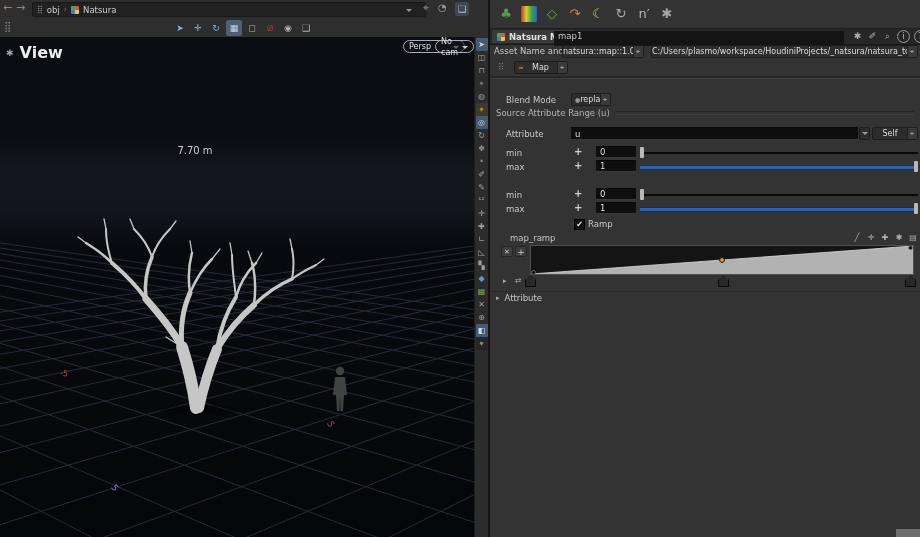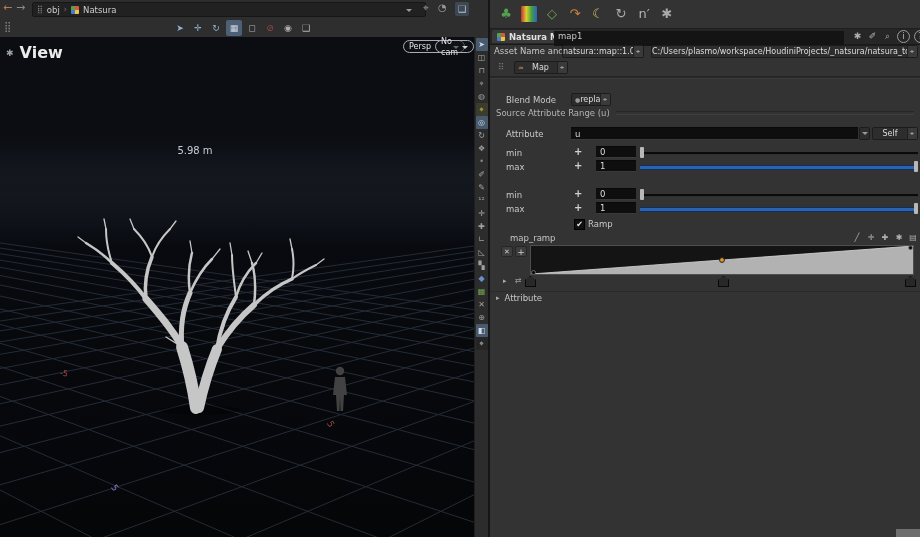--- a/index.html
+++ b/index.html
@@ -249,21 +249,21 @@
       <span id="view-title">View</span>
     </div>
     <div class="abs pill" style="left:403px;gap:22px;">
       <span>Persp</span>
         <span class="caret"></span>
     </div>
     <div class="abs pill" style="left:435px;">
       <span>No cam</span>
         <span class="caret"></span>
     </div>
-    <span id="measure" class="abs">5.98 m</span>
+    <span id="measure" class="abs">7.70 m</span>
     <span id="gl-xneg" class="abs gl">-5</span>
     <span id="gl-xpos" class="abs gl">5</span>
     <span id="gl-zpos" class="abs gl">5</span>
   </div>
 
   <div id="sidebar" class="abs">
       <span class="ticon" style="color: rgb(207, 216, 228); background: rgb(71, 90, 110);">➤</span>
       <span class="ticon" style="color: rgb(154, 168, 160);">◫</span>
       <span class="ticon" style="color: rgb(160, 160, 160);">⊓</span>
       <span class="ticon" style="color: rgb(160, 160, 160);">⌖</span>

